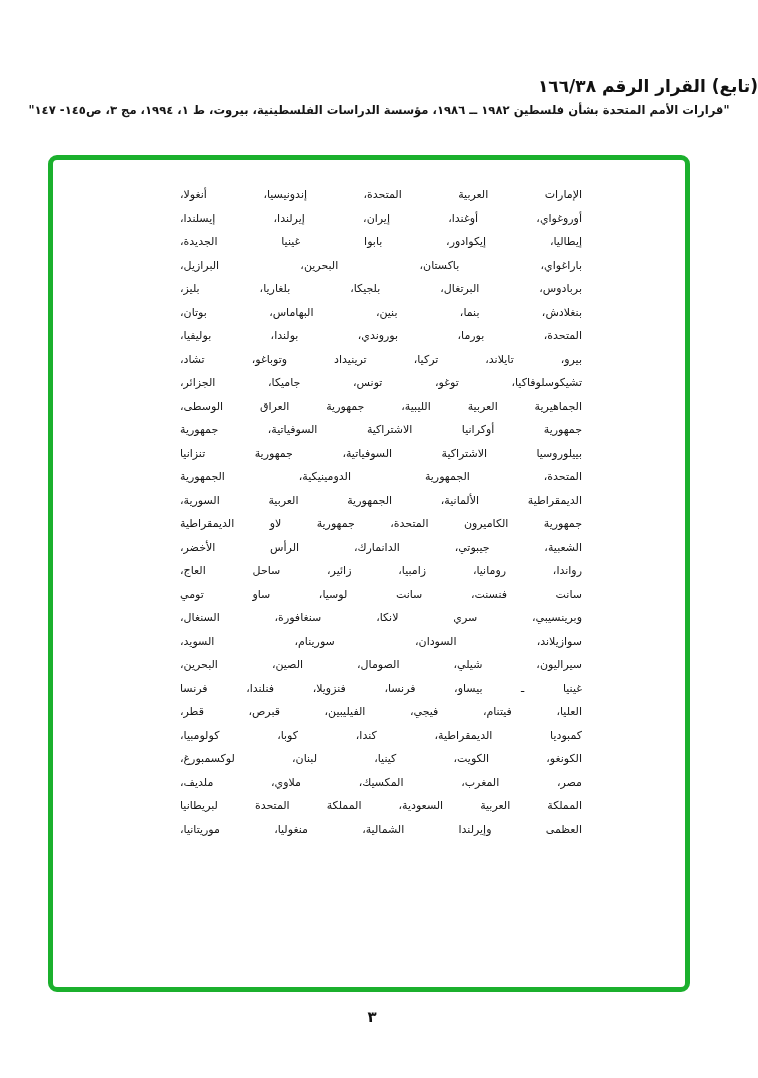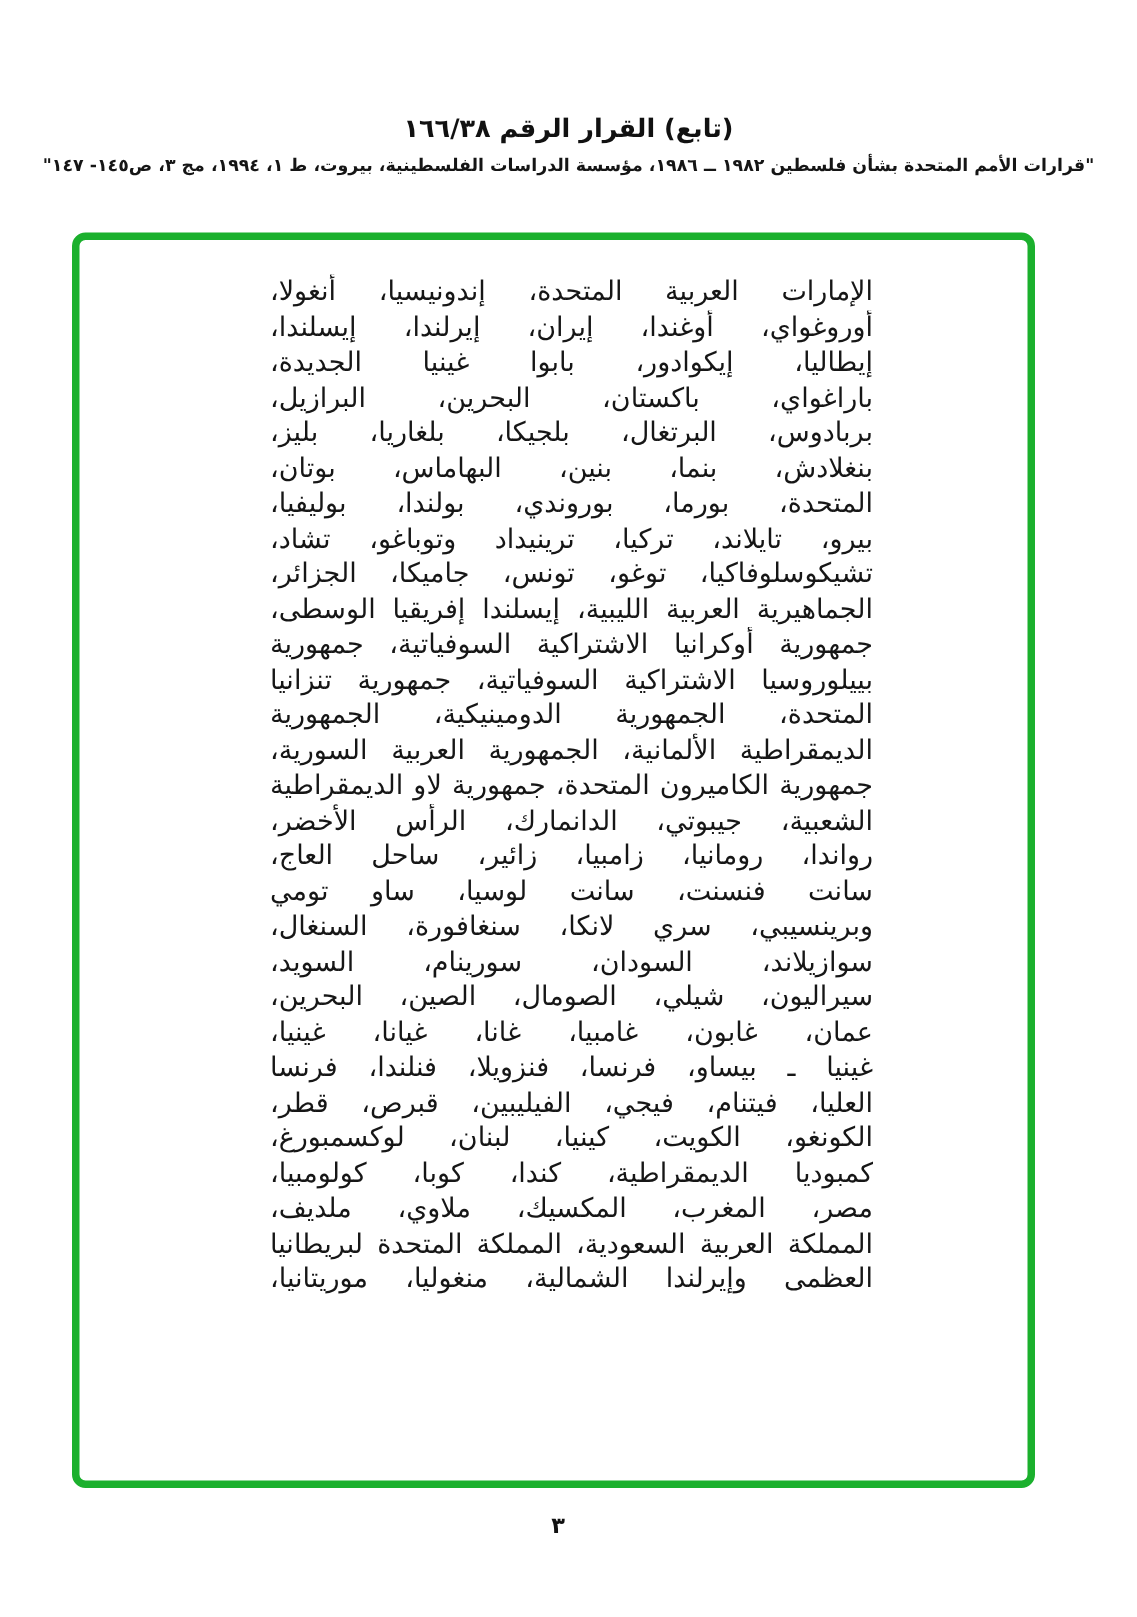--- a/index.html
+++ b/index.html
@@ -4,21 +4,21 @@
 <style>
   :root { --green:#1bb02d; --ink:#161616; }
   * { margin:0; padding:0; box-sizing:border-box; }
   html,body { background:#ffffff; }
   body {
     width:758px; height:1078px; position:relative; overflow:hidden;
     font-family:"DejaVu Sans", sans-serif; color:var(--ink);
   }
   .title {
     position:absolute; top:76px; left:0; width:758px;
-    direction:rtl; text-align:center;
+    direction:rtl; text-align:right;
     font-size:17px; font-weight:bold; letter-spacing:0.2px;
     color:#111;
   }
   .subtitle {
     position:absolute; top:103px; left:0; width:758px;
     direction:rtl; text-align:center;
     font-size:11.6px; font-weight:bold;
     color:#151515;
   }
   .greenbox {
@@ -26,21 +26,21 @@
     width:642px; height:837px;
     border:5px solid var(--green);
     border-radius:9px;
     background:#ffffff;
   }
   .textblock {
     position:absolute; left:180px; top:183px; width:402px;
     direction:rtl;
   }
   .line {
-    font-size:18px; line-height:23.5px; height:23.5px;
+    font-size:11px; line-height:23.5px; height:23.5px;
     text-align:justify; text-align-last:justify;
     white-space:nowrap; overflow:hidden;
     word-spacing:0.5px;
     color:var(--ink);
   }
   .pagenum {
     position:absolute; top:1008px; left:0; width:744px;
     text-align:center; direction:rtl;
     font-size:15px; font-weight:bold; color:#111;
   }
@@ -57,35 +57,34 @@
 <div class="textblock">
     <div class="line">الإمارات العربية المتحدة، إندونيسيا، أنغولا،</div>
     <div class="line">أوروغواي، أوغندا، إيران، إيرلندا، إيسلندا،</div>
     <div class="line">إيطاليا، إيكوادور، بابوا غينيا الجديدة،</div>
     <div class="line">باراغواي، باكستان، البحرين، البرازيل،</div>
     <div class="line">بربادوس، البرتغال، بلجيكا، بلغاريا، بليز،</div>
     <div class="line">بنغلادش، بنما، بنين، البهاماس، بوتان،</div>
     <div class="line">المتحدة، بورما، بوروندي، بولندا، بوليفيا،</div>
     <div class="line">بيرو، تايلاند، تركيا، ترينيداد وتوباغو، تشاد،</div>
     <div class="line">تشيكوسلوفاكيا، توغو، تونس، جاميكا، الجزائر،</div>
-    <div class="line">الجماهيرية العربية الليبية، إيسلندا إفريقيا الوسطى،</div>
+    <div class="line">الجماهيرية العربية الليبية، جمهورية العراق الوسطى،</div>
     <div class="line">جمهورية أوكرانيا الاشتراكية السوفياتية، جمهورية</div>
     <div class="line">بييلوروسيا الاشتراكية السوفياتية، جمهورية تنزانيا</div>
     <div class="line">المتحدة، الجمهورية الدومينيكية، الجمهورية</div>
     <div class="line">الديمقراطية الألمانية، الجمهورية العربية السورية،</div>
     <div class="line">جمهورية الكاميرون المتحدة، جمهورية لاو الديمقراطية</div>
     <div class="line">الشعبية، جيبوتي، الدانمارك، الرأس الأخضر،</div>
     <div class="line">رواندا، رومانيا، زامبيا، زائير، ساحل العاج،</div>
     <div class="line">سانت فنسنت، سانت لوسيا، ساو تومي</div>
     <div class="line">وبرينسيبي، سري لانكا، سنغافورة، السنغال،</div>
     <div class="line">سوازيلاند، السودان، سورينام، السويد،</div>
     <div class="line">سيراليون، شيلي، الصومال، الصين، البحرين،</div>
-    <div class="line">عمان، غابون، غامبيا، غانا، غيانا، غينيا،</div>
     <div class="line">غينيا ـ بيساو، فرنسا، فنزويلا، فنلندا، فرنسا</div>
     <div class="line">العليا، فيتنام، فيجي، الفيليبين، قبرص، قطر،</div>
+    <div class="line">كمبوديا الديمقراطية، كندا، كوبا، كولومبيا،</div>
     <div class="line">الكونغو، الكويت، كينيا، لبنان، لوكسمبورغ،</div>
-    <div class="line">كمبوديا الديمقراطية، كندا، كوبا، كولومبيا،</div>
     <div class="line">مصر، المغرب، المكسيك، ملاوي، ملديف،</div>
     <div class="line">المملكة العربية السعودية، المملكة المتحدة لبريطانيا</div>
     <div class="line">العظمى وإيرلندا الشمالية، منغوليا، موريتانيا،</div>
   </div>
 
 <div class="pagenum">٣</div>
 
 </body></html>

